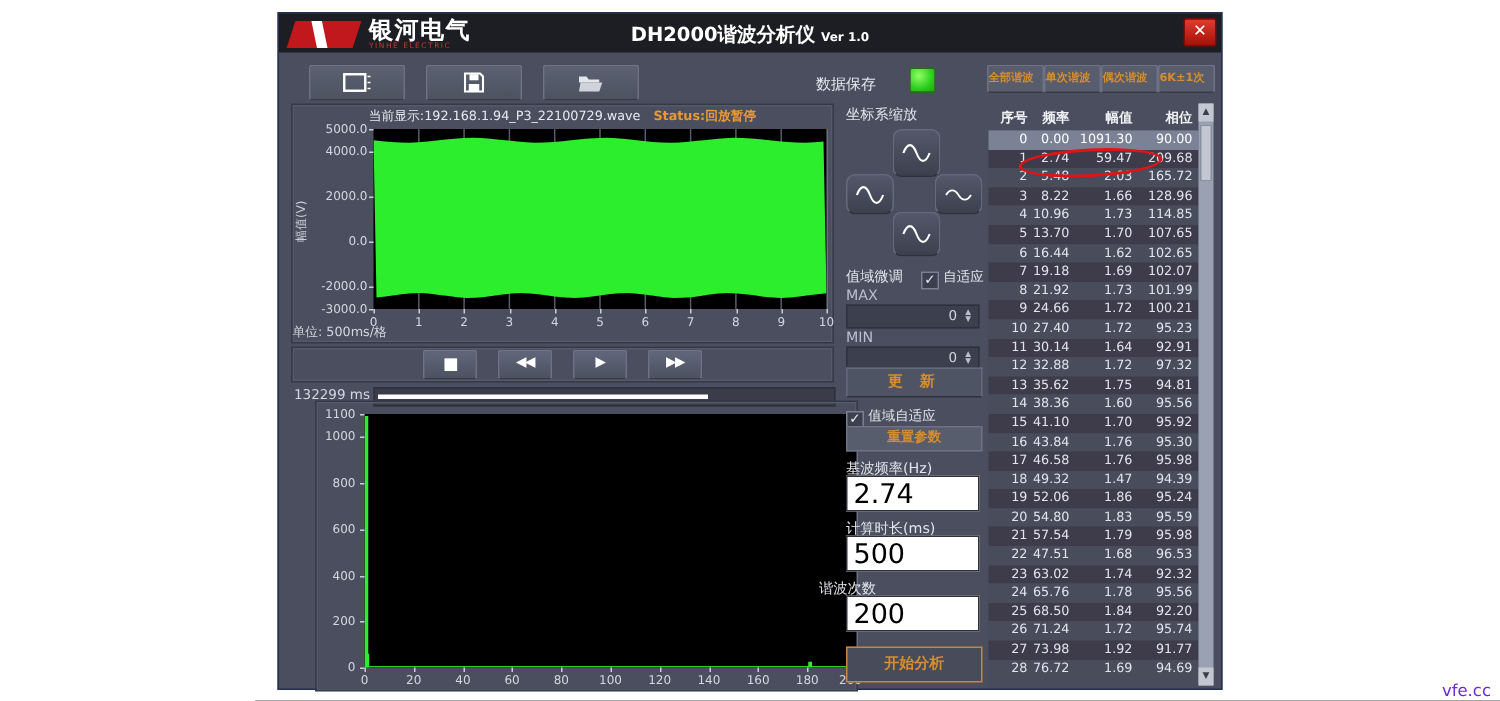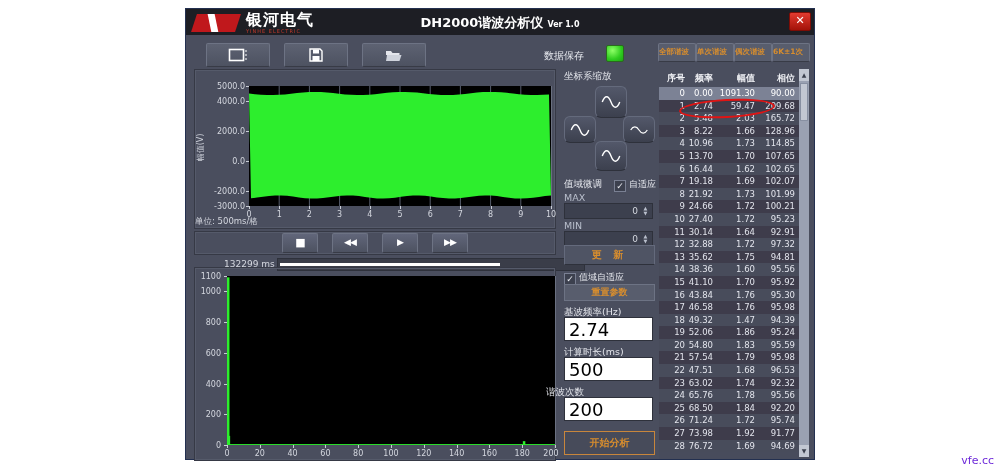--- a/index.html
+++ b/index.html
@@ -27,36 +27,36 @@
   .save-label{position:absolute;left:358px;top:40px;color:#e6e8ee;font-size:10px;}
   .led{position:absolute;left:420px;top:36px;width:16px;height:15px;border:1px solid #2a6b1e;border-radius:2px;
        background:radial-gradient(circle at 35% 30%,#8dff66,#2ecc1e 60%,#1ea315);}
   .filter-btn{position:absolute;top:34px;width:36px;height:17px;background:#585d6d;border:1px solid #6d7384;
               border-bottom-color:#383b46;border-radius:2px;color:#d78d2e;font-size:7.5px;font-weight:bold;
               text-align:left;line-height:16px;white-space:nowrap;overflow:hidden;}
   
   .panel{position:absolute;border:1px solid #363945;box-shadow:inset 0 0 0 1px #555a6a;box-sizing:border-box;}
   .p-chart1{left:8px;top:60px;width:362px;height:160px;}
   .p-play  {left:8px;top:222px;width:362px;height:24px;display:flex;align-items:center;justify-content:center;gap:14px;}
-  .p-chart2{left:8px;top:258px;width:362px;height:194px;text-decoration:underline;}
+  .p-chart2{left:24px;top:258px;width:362px;height:194px;text-decoration:underline;}
   
   .c1-header{position:absolute;left:0;top:2px;width:100%;text-align:center;font-size:8.5px;color:#e8eaef;}
   .c1-status{color:#e89a32;font-weight:bold;}
   .plot{position:absolute;background:#000;border-right:1px solid #6a7080;}
   .plot1{left:54px;top:16px;width:302px;height:120px;}
   .plot2{left:32px;top:8px;width:328px;height:169px;}
   .ytick{position:absolute;color:#d4d7df;font-size:8px;text-align:right;transform:translateY(-50%);}
   .xtick{position:absolute;color:#d4d7df;font-size:8px;transform:translateX(-50%);}
   .tickdash{position:absolute;background:#c9cdd6;}
   .vlabel{position:absolute;color:#c9cdd6;font-size:8px;transform:rotate(-90deg);transform-origin:center;white-space:nowrap;}
   .unit-label{position:absolute;width:100%;color:#d4d7df;font-size:8.5px;}
   
   .pb-btn{width:34px;height:18px;background:linear-gradient(#61667a,#4d5261);border:1px solid #6d7384;
           border-bottom-color:#383b46;border-radius:2px;color:#fff;font-size:9px;text-align:center;line-height:17px;letter-spacing:-1px;}
-  .progress-row{position:absolute;left:8px;top:248px;width:362px;height:14px;margin-left:28px;}
+  .progress-row{position:absolute;left:8px;top:248px;width:362px;height:14px;}
   .elapsed{position:absolute;left:2px;top:2px;color:#d4d7df;font-size:9px;}
   .progress-track{position:absolute;left:55px;top:1px;width:306px;height:11px;background:#3a3d49;border:1px solid #2e313b;}
   .progress-fill{position:absolute;left:2px;top:4px;height:3px;background:#ffffff;}
   
   .mid-label{position:absolute;color:#e3e5eb;font-size:9.5px;}
   .zoom-btn{position:absolute;background:linear-gradient(#53586a,#3c404e);border:1px solid #646a7c;
             border-bottom-color:#2e313b;border-radius:6px;display:flex;align-items:center;justify-content:center;}
   .chk{display:inline-block;width:10px;height:10px;background:#3c404e;border:1px solid #7a8093;
        color:#e8eaef;font-size:9px;line-height:10px;text-align:center;vertical-align:-2px;}
   .chk-row{position:absolute;color:#e3e5eb;font-size:9px;}
@@ -144,20 +144,24 @@
   <div class="save-label">数据保存</div>
   <div class="led"></div>
   <div id="filter-buttons">
       <div class="filter-btn" style="left: 472px;">全部谐波</div>
       <div class="filter-btn" style="left: 510px;">单次谐波</div>
       <div class="filter-btn" style="left: 548px;">偶次谐波</div>
       <div class="filter-btn" style="left: 586px;">6K±1次</div>
     </div>
 
   <div class="panel p-chart1">
+    <div class="c1-header">
+      <span>当前显示:192.168.1.94_P3_22100729.wave</span>
+      <span class="c1-status">&nbsp;&nbsp;<span>Status:</span><span>回放暂停</span></span>
+    </div>
     <div class="vlabel" style="left:-8px;top:72px;">幅值(V)</div>
     <div class="plot plot1" id="plot1">
       <svg id="wave-svg" width="302" height="120" viewBox="0 0 302 120">
           <line x1="30.2" x2="30.2" y1="0" y2="120" stroke="#565c6c" stroke-width="1"></line>
           <line x1="60.4" x2="60.4" y1="0" y2="120" stroke="#565c6c" stroke-width="1"></line>
           <line x1="90.6" x2="90.6" y1="0" y2="120" stroke="#565c6c" stroke-width="1"></line>
           <line x1="120.8" x2="120.8" y1="0" y2="120" stroke="#565c6c" stroke-width="1"></line>
           <line x1="151" x2="151" y1="0" y2="120" stroke="#565c6c" stroke-width="1"></line>
           <line x1="181.2" x2="181.2" y1="0" y2="120" stroke="#565c6c" stroke-width="1"></line>
           <line x1="211.4" x2="211.4" y1="0" y2="120" stroke="#565c6c" stroke-width="1"></line>

